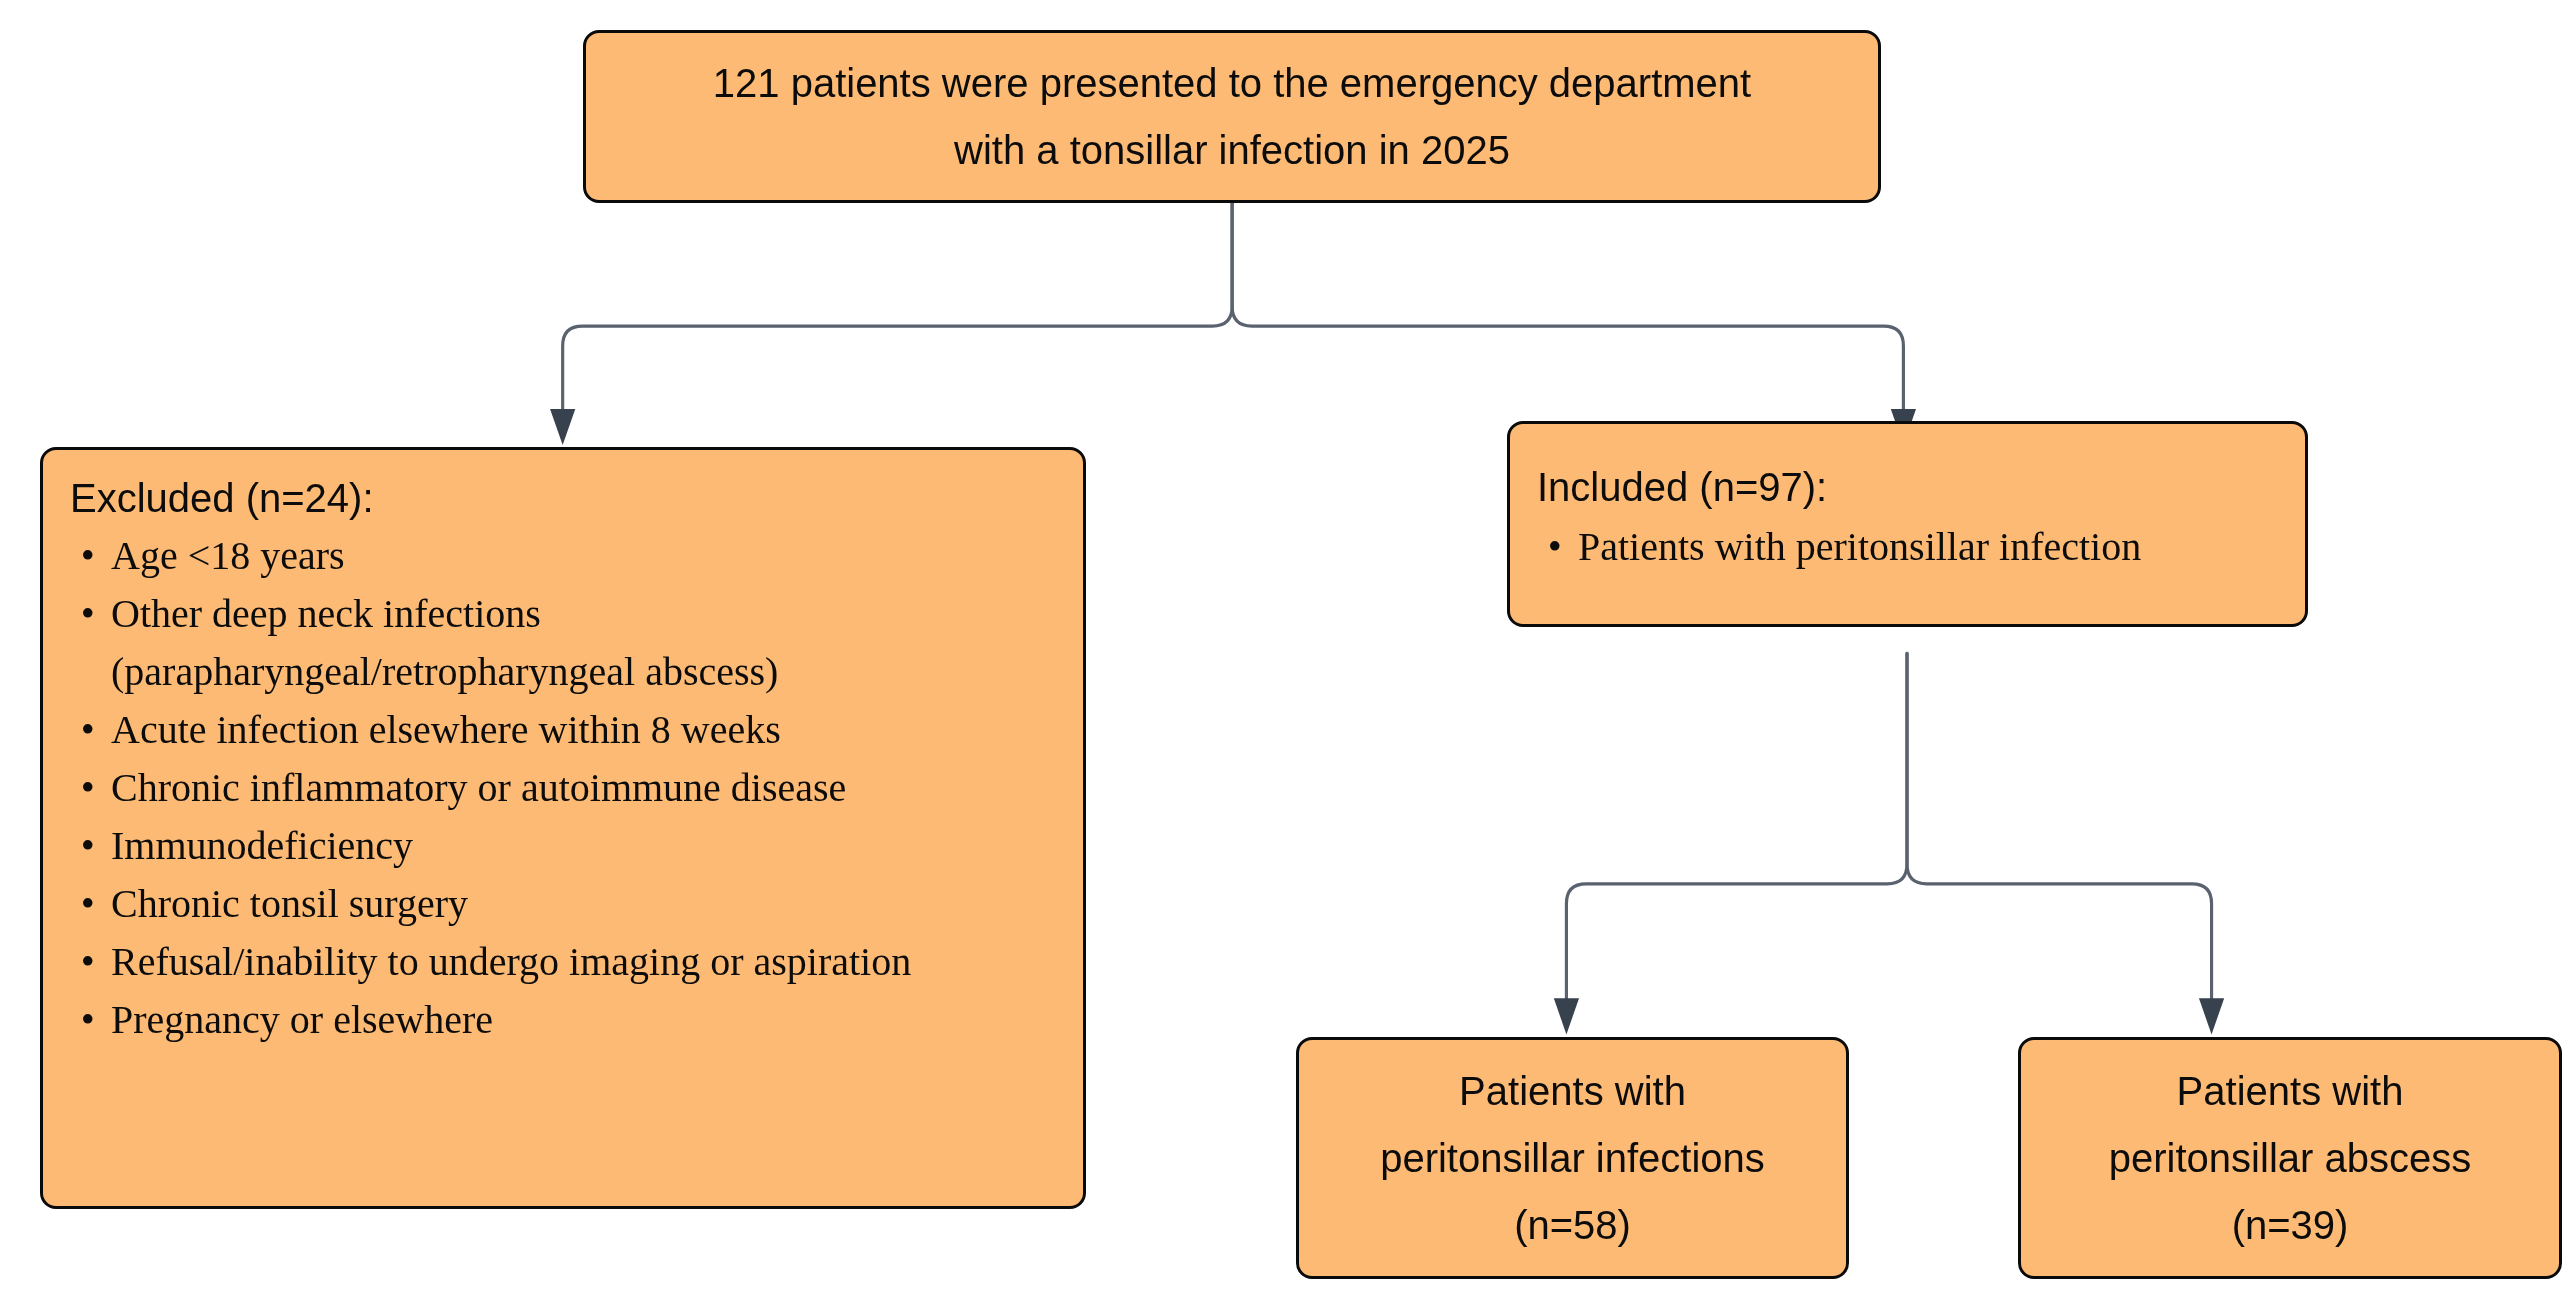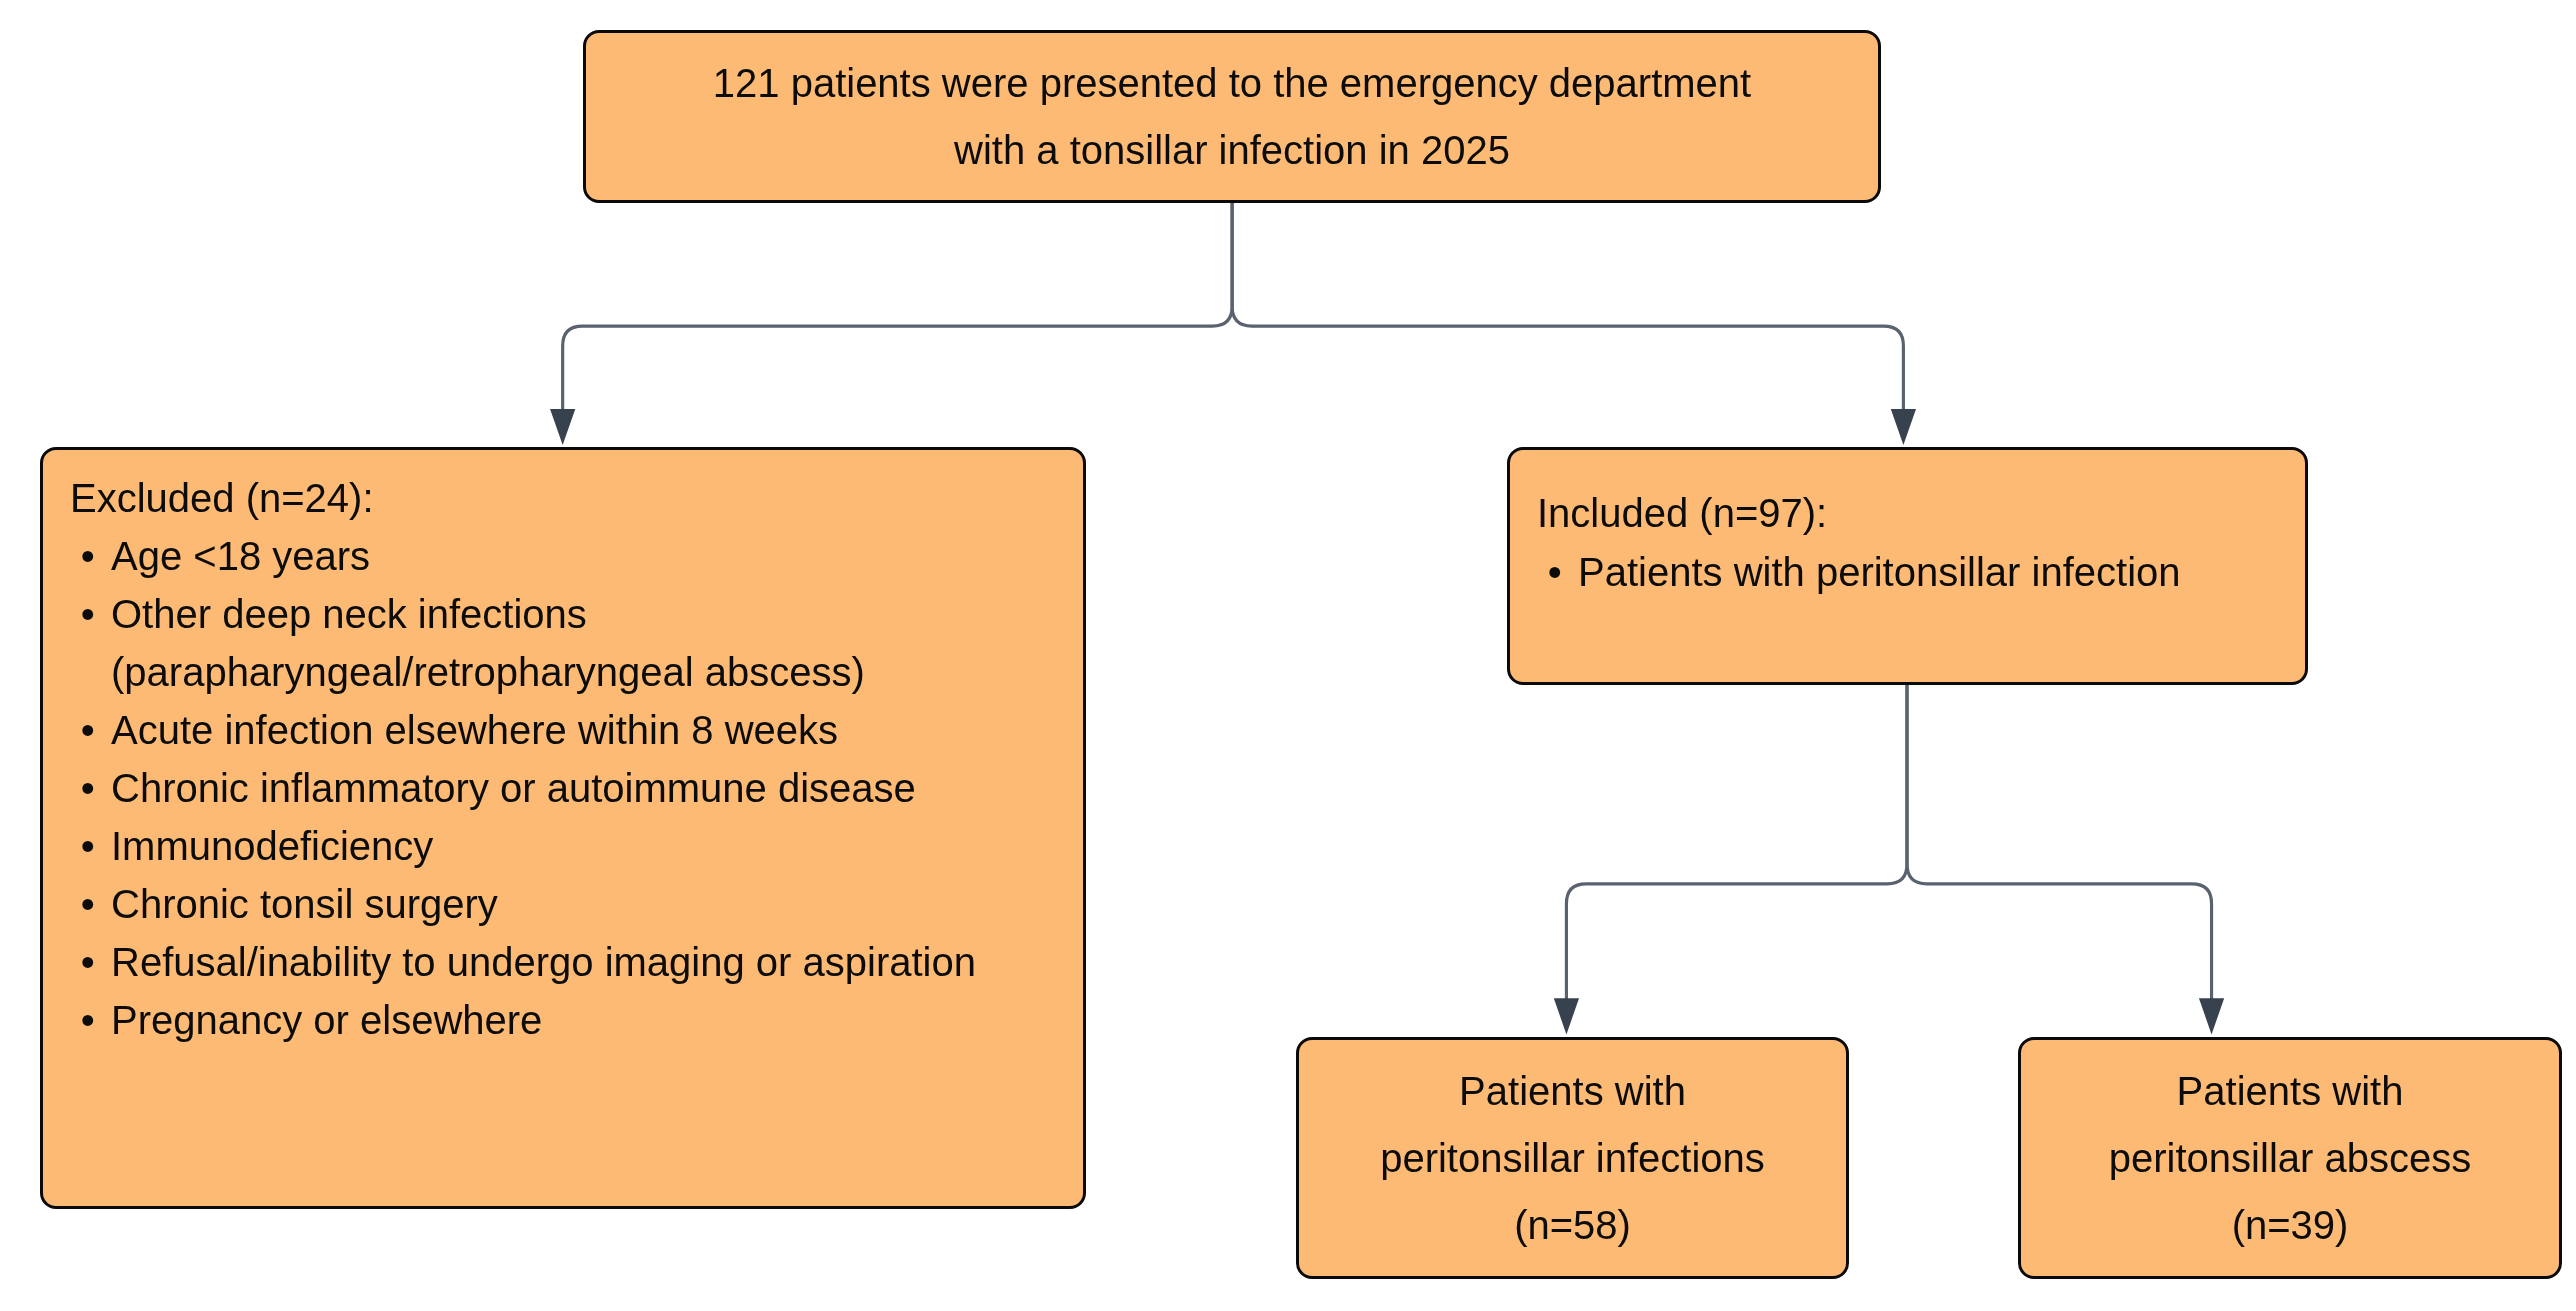--- a/index.html
+++ b/index.html
@@ -38,30 +38,31 @@
     display: flex;
     flex-direction: column;
     align-items: center;
     justify-content: center;
     text-align: center;
   }
 
   .top-box    { left: 583px;  top: 30px;   width: 1298px; height: 173px; line-height: 67px; }
   .excluded-box { left: 40px;  top: 447px;  width: 1046px; height: 762px;
                   padding: 19px 20px 0 27px; line-height: 58px; }
-  .included-box { left: 1507px; top: 447px; width: 801px;  height: 238px;
+  .included-box { left: 1507px; top: 421px; width: 801px;  height: 206px;
                   padding: 34px 7.2px 0 27px;  line-height: 59px; }
   .cellulitis-box { left: 1296px; top: 1037px; width: 553px; height: 242px; line-height: 67px; }
   .abscess-box    { left: 2018px; top: 1037px; width: 544px; height: 242px; line-height: 67px; }
 
   .box-heading { margin: 0; }
   ul.bullet-list { margin: 0; padding: 0; list-style: none; }
   ul.bullet-list li {
     position: relative;
     padding-left: 41px;
+    font-family: Liberation Serif, serif;
   }
   ul.bullet-list li::before {
     content: "\2022";
     position: absolute;
     left: 10.8px;
   }
   .included-box ul.bullet-list li { white-space: nowrap; }
   .line { white-space: nowrap; }
 </style>
 </head>

